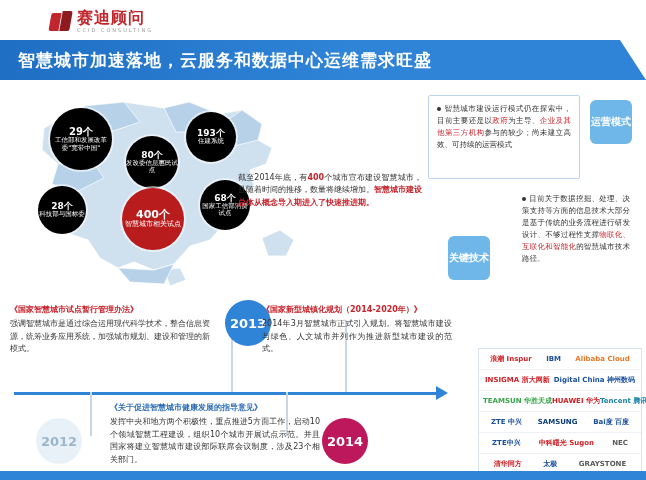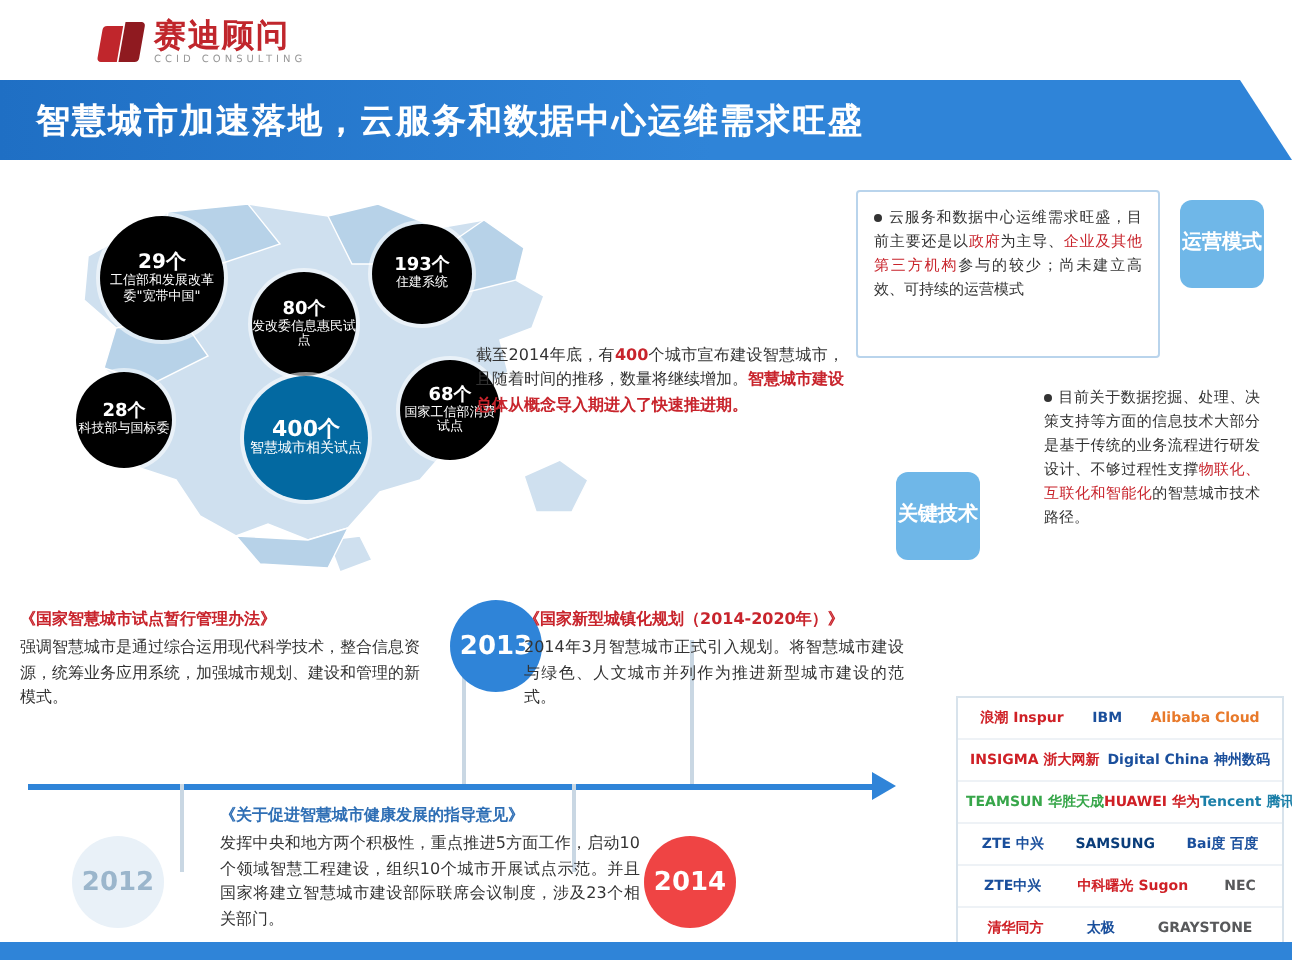--- a/index.html
+++ b/index.html
@@ -49,21 +49,21 @@
   .bubble .big{font-weight:bold;}
 
   .b1{left:36px;top:20px;width:62px;height:62px;font-size:6.5px;}
   .b1 .big{font-size:10px;}
   .b2{left:112px;top:48px;width:52px;height:52px;font-size:6.5px;}
   .b2 .big{font-size:9px;}
   .b3{left:172px;top:24px;width:50px;height:50px;font-size:6.5px;}
   .b3 .big{font-size:9px;}
   .b4{left:24px;top:98px;width:48px;height:48px;font-size:6.5px;}
   .b4 .big{font-size:9px;}
-  .b5{left:108px;top:100px;width:62px;height:62px;font-size:7px;background:#0369a1;}
+  .b5{left:108px;top:100px;width:62px;height:62px;font-size:7px;background:#b91c1c;}
   .b5 .big{font-size:11px;}
   .b6{left:186px;top:92px;width:50px;height:50px;font-size:6.5px;}
   .b6 .big{font-size:9px;}
 
   
   .centerpara{
     position:absolute;left:238px;top:172px;width:184px;
     font-size:8px;color:#333;line-height:1.55;text-align:justify;
   }
   .centerpara .hl{color:#c8242c;font-weight:bold;}
@@ -95,21 +95,21 @@
   .u1{left:231px;top:320px;height:72px;}
   .u2{left:345px;top:320px;height:72px;}
   .d1l{left:90px;top:392px;height:44px;}
   .d2l{left:286px;top:392px;height:44px;}
 
   .yearcircle{
     position:absolute;border-radius:50%;display:flex;align-items:center;justify-content:center;
     font-size:13px;font-weight:bold;color:#fff;
   }
   .y2013{left:208px;top:300px;width:46px;height:46px;background:#2f84d8;margin-left:17px;}
-  .y2014{left:322px;top:418px;width:46px;height:46px;background:#ef4444;}
+  .y2014{left:322px;top:418px;width:46px;height:46px;background:#be185d;}
   .y2012{left:36px;top:418px;width:46px;height:46px;background:#e9f1f8;color:#9bb6cc;}
 
   .tlbox{position:absolute;font-size:8px;color:#333;line-height:1.55;text-align:justify;}
   .tlbox .hd{color:#c8242c;font-weight:bold;display:block;margin-bottom:2px;}
   .tlbox .hdb{color:#2f6fb5;font-weight:bold;display:block;margin-bottom:2px;}
   .tb-a{left:10px;top:304px;width:200px;}
   .tb-b{left:262px;top:304px;width:190px;}
   .tb-c{left:110px;top:402px;width:210px;}
 
   
@@ -188,21 +188,21 @@
       <span>国家工信部消费试点</span>
     </div>
   </div>
 
   <div class="centerpara">
     <span>截至2014年底，有</span><span class="hl">400</span><span>个城市宣布建设智慧城市，且随着时间的推移，数量将继续增加。</span><span class="hl">智慧城市建设总体从概念导入期进入了快速推进期。</span>
   </div>
 
   <div class="callout co1">
     <div class="co-text">
-      <span class="dot"></span><span>云服务和数据中心运维需求旺盛，目前主要还是以</span><span class="hl">政府</span><span>为主导、</span><span class="hl">企业及其他第三方机构</span><span>参与的较少；尚未建立高效、可持续的运营模式</span>
+      <span class="dot"></span><span>智慧城市建设运行模式仍在探索中，目前主要还是以</span><span class="hl">政府</span><span>为主导、</span><span class="hl">企业及其他第三方机构</span><span>参与的较少；尚未建立高效、可持续的运营模式</span>
     </div>
   </div>
   <div class="tag tag-op">运营模式</div>
 
   <div class="callout co2">
     <div class="co-text">
       <span class="dot"></span><span>目前关于数据挖掘、处理、决策支持等方面的信息技术大部分是基于传统的业务流程进行研发设计、不够过程性支撑</span><span class="hl">物联化、互联化和智能化</span><span>的智慧城市技术路径。</span>
     </div>
   </div>
   <div class="tag tag-key">关键技术</div>

